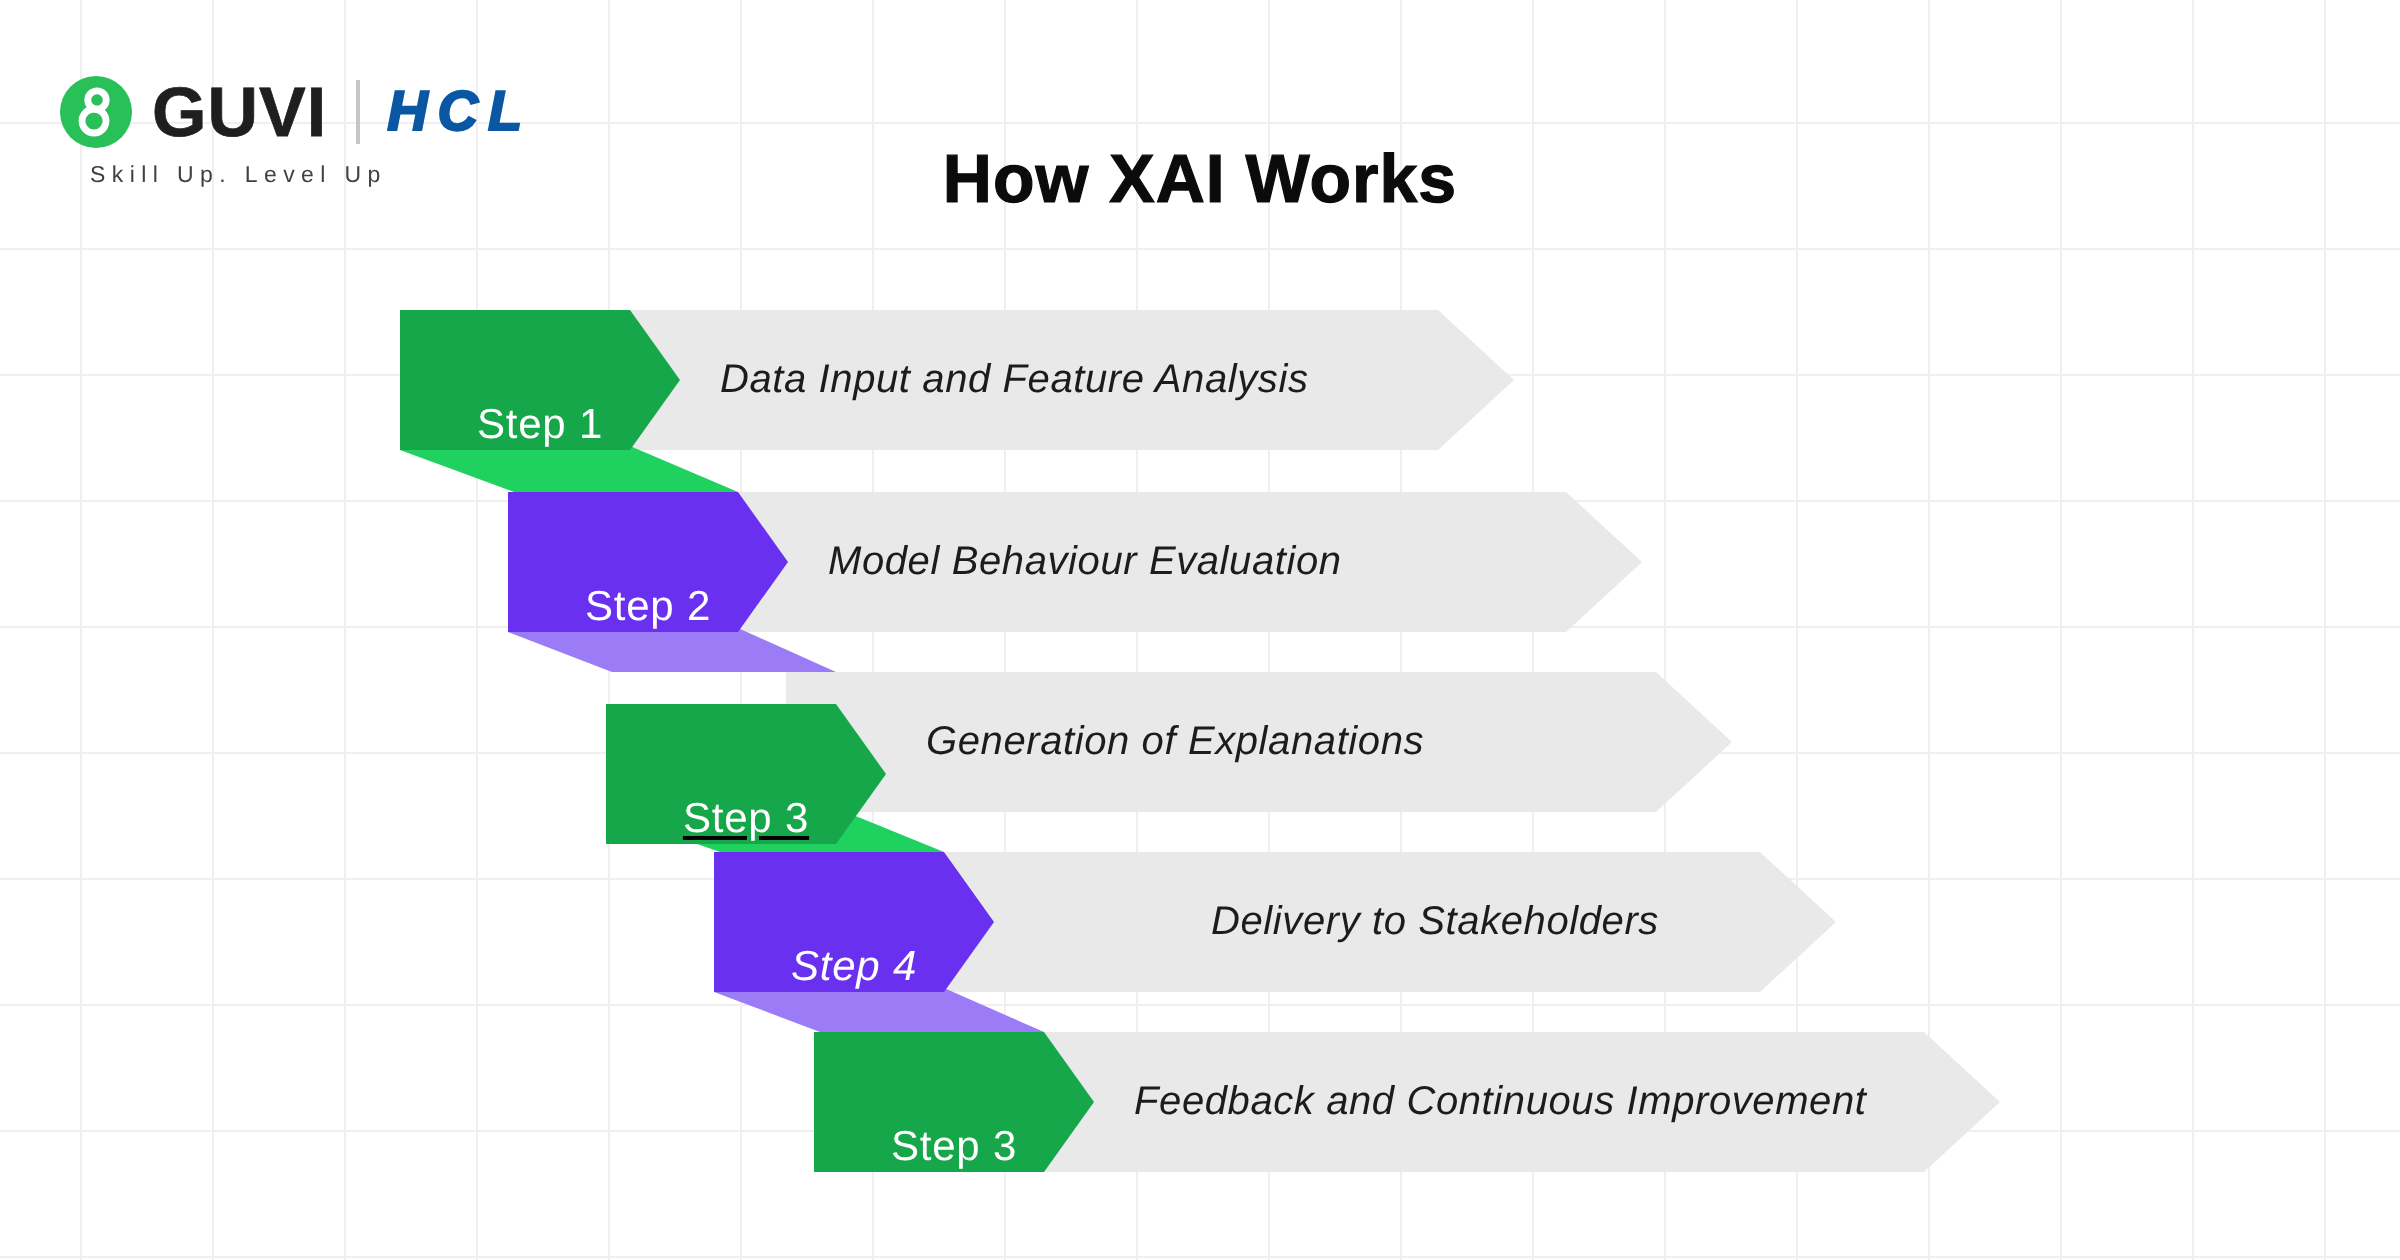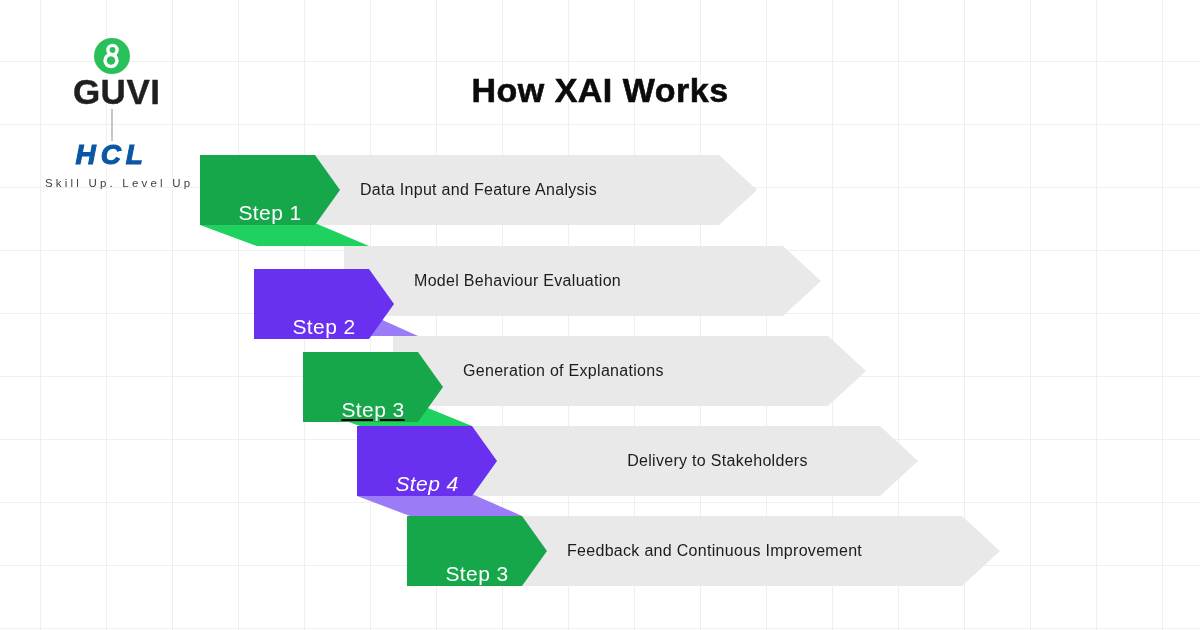--- a/index.html
+++ b/index.html
@@ -13,21 +13,21 @@
     background-color:var(--bg,#fff);
     background-image:
       linear-gradient(to right, var(--grid,#efefef) 1px, transparent 1px),
       linear-gradient(to bottom, var(--grid,#efefef) 1px, transparent 1px);
     background-size:66px 63px;
     background-position:40px 61px;
   }
 
   
   .brand{position:absolute;left:30px;top:38px;}
-  .brand-row{display:flex;align-items:center;flex-direction:column;}
+  .brand-row{display:flex;align-items:center;}
   .mark{width:36px;height:36px;display:block;}
   .mark-circle{fill:var(--mark,#29c05a);}
   .mark-stroke{fill:none;stroke:#fff;stroke-width:3.4;stroke-linecap:round;}
   .guvi-word{
     margin-left:10px;font-size:35px;font-weight:700;color:#1f1f1f;
     letter-spacing:.5px;-webkit-text-stroke:.4px #1f1f1f;line-height:1;
   }
   .brand-divider{width:2px;height:32px;background:#c3c7cb;margin:0 14px;}
   .hcl-word{
     font-size:28px;font-weight:700;font-style:italic;line-height:1;
@@ -47,22 +47,22 @@
   }
 
   
   .step-layer{position:absolute;inset:0;}
   .band{
     position:absolute;height:70px;background:var(--band,#e9e9e9);z-index:1;
     clip-path:polygon(0 0, calc(100% - 38px) 0, 100% 50%, calc(100% - 38px) 100%, 0 100%);
     display:flex;align-items:center;
   }
   .band-label{
-    padding-left:70px;font-size:16px;font-weight:500;color:var(--ink,#1c1c1c);
-    letter-spacing:.3px;white-space:nowrap;
+    padding-left:70px;font-size:20px;font-weight:500;color:var(--ink,#1c1c1c);
+    letter-spacing:.3px;white-space:nowrap;font-style:italic;
   }
   .badge{
     position:absolute;width:140px;height:70px;z-index:3;background:var(--accent,#17a74b);
     clip-path:polygon(0 0, 115px 0, 140px 35px, 115px 70px, 0 70px);
     display:flex;align-items:flex-end;justify-content:center;
   }
   .badge-label{
     font-size:21px;font-weight:500;color:#fff;letter-spacing:.4px;
     margin-right:22px; 
     transform:translateX(11px);
@@ -100,21 +100,21 @@
       <div class="badge" style="left: 200px; top: 155px; --accent: #17A74B;">
         <span class="badge-label">Step 1</span>
       </div>
     </div>
 
     <div class="step">
       <div class="band" style="left:344px;top:246px;width:477px;">
         <span class="band-label">Model Behaviour Evaluation</span>
       </div>
       <div class="fold" style="left: 254px; top: 314px; width: 165px; height: 22px; clip-path: polygon(0px 2px, 115px 0px, 164px 100%, 52px 100%); --fold: #9C7BF6;"></div>
-      <div class="badge" style="left: 254px; top: 246px; margin-top: 23px; --accent: #6930F0;">
+      <div class="badge" style="left: 254px; top: 246px; --accent: #6930F0;">
         <span class="badge-label">Step 2</span>
       </div>
     </div>
 
     <div class="step">
       <div class="band" style="left:393px;top:336px;width:473px;">
         <span class="band-label">Generation of Explanations</span>
       </div>
       <div class="fold" style="left: 303px; top: 404px; width: 170px; height: 22px; clip-path: polygon(0px 2px, 115px 0px, 169px 100%, 57px 100%); --fold: #1FD15F;"></div>
       <div class="badge" style="left: 303px; top: 352px; text-decoration: underline; --accent: #17A74B;">

